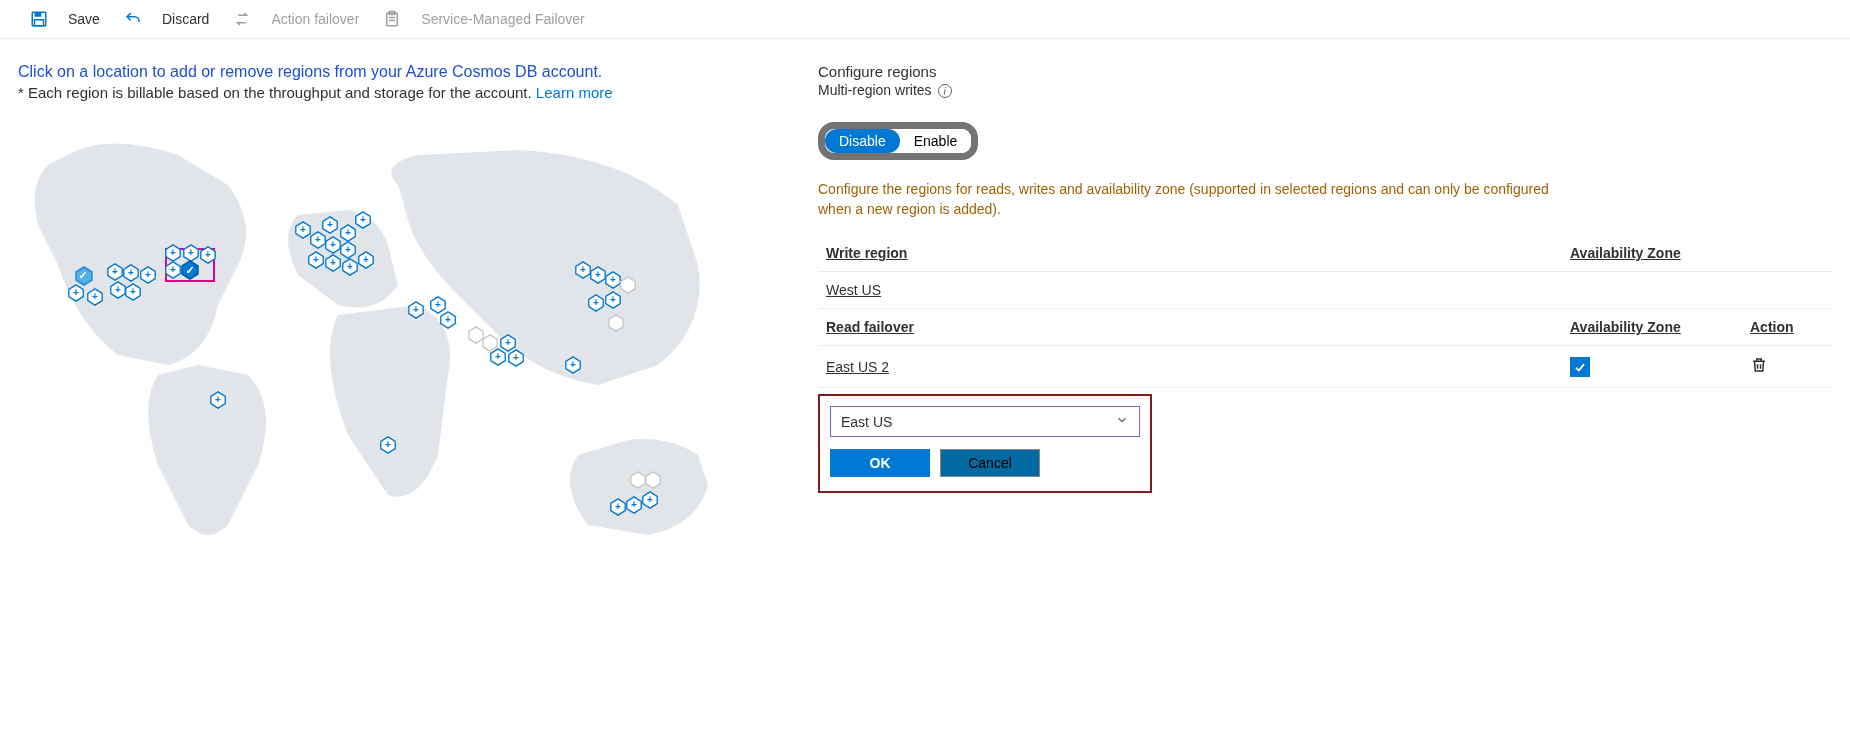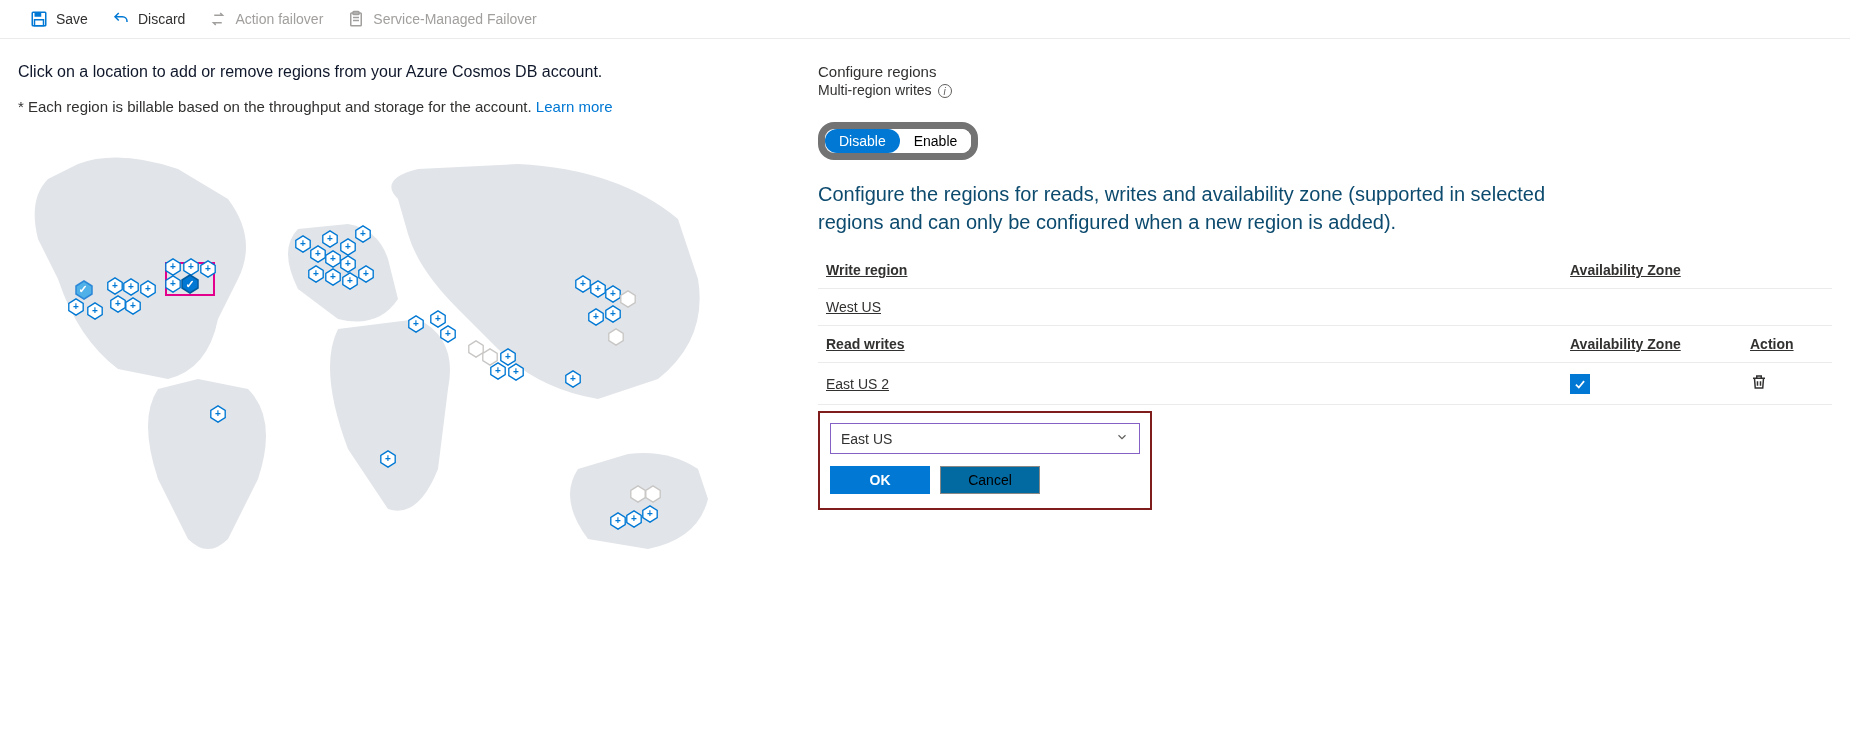--- a/index.html
+++ b/index.html
@@ -15,42 +15,42 @@
   .toolbar {
     display: flex;
     align-items: center;
     padding: 10px 30px;
     border-bottom: 1px solid #edebe9;
     gap: 24px;
   }
   .toolbar-btn {
     display: flex;
     align-items: center;
-    gap: 8px;
+    gap: 20px;
     background: none;
     border: none;
     font-size: 14px;
     color: #323130;
     cursor: pointer;
     padding: 0;
   }
   .toolbar-btn.disabled { color: #a19f9d; cursor: default; }
   .toolbar-btn .icon { color: #0078d4; }
   .toolbar-btn.disabled .icon { color: #a19f9d; }
   .icon svg { display: block; }
 
   .content {
     display: flex;
     padding: 24px 18px 24px 18px;
     gap: 40px;
   }
   .left { width: 740px; }
   .right { flex: 1; padding-left: 20px; }
 
-  .intro { font-size: 16px; color: #0f172a; margin-bottom: 17px; }
+  .intro { font-size: 16px; color: #1d4ed8; margin-bottom: 3px; }
   .note { font-size: 15px; color: #323130; margin-bottom: 24px; }
   .note a { color: #0078d4; text-decoration: none; }
 
   .map-wrap { position: relative; width: 720px; height: 430px; }
   .map-svg path { fill: #e1e4e8; }
   .hex {
     position: absolute;
     width: 18px; height: 18px;
     transform: translate(-50%, -50%);
     display: flex; align-items: center; justify-content: center;
@@ -76,21 +76,21 @@
 
   .pill-toggle {
     display:inline-flex; border:7px solid #737373; border-radius:16px; overflow:hidden;
     margin-bottom:20px;
   }
   .pill-opt {
     padding:4px 14px; font-size:14px; cursor:pointer; background:#fff; border:none;
   }
   .pill-opt.active { background:#0078d4; color:#fff; border-radius:14px; }
 
-  .desc { font-size:20px; color:#0c4a6e; margin-bottom:16px; line-height:1.4; max-width:760px; }
+  .desc { font-size:14px; color:#a16207; margin-bottom:16px; line-height:1.4; max-width:760px; }
 
   table.regions { width:100%; border-collapse: collapse; }
   table.regions th, table.regions td {
     text-align:left; padding:10px 8px; border-bottom:1px solid #edebe9;
     font-size:14px; font-weight:normal;text-decoration:underline;
   }
   table.regions th { font-weight:600; color:#323130; }
   .az-col { text-align:center; width:180px; }
   .action-col { text-align:right; width:90px; }
   .checkbox-on {
@@ -429,21 +429,21 @@
         <th>Write region</th>
         <th class="az-col">Availability Zone</th>
         <th class="action-col"></th>
       </tr>
       <tr>
         <td>West US</td>
         <td class="az-col"></td>
         <td class="action-col"></td>
       </tr>
       <tr>
-        <th>Read writes</th>
+        <th>Read failover</th>
         <th class="az-col">Availability Zone</th>
         <th class="action-col">Action</th>
       </tr>
       <tr>
         <td>East US 2</td>
         <td class="az-col">
           <span class="checkbox-on">
             <svg width="14" height="14" viewBox="0 0 24 24" fill="none" stroke="#fff" stroke-width="3">
                   <polyline points="5 13 10 18 19 7"></polyline>
                 </svg>

